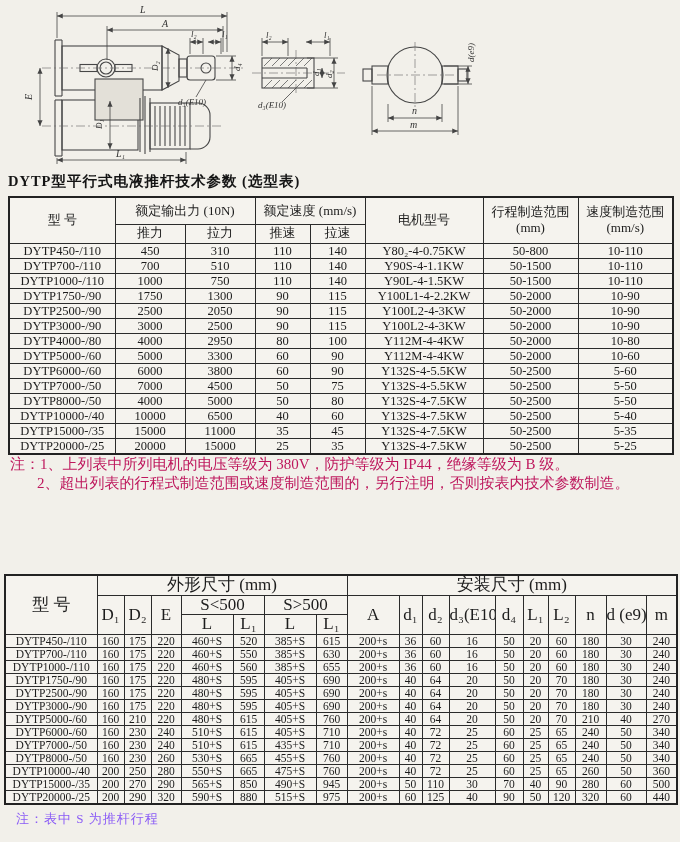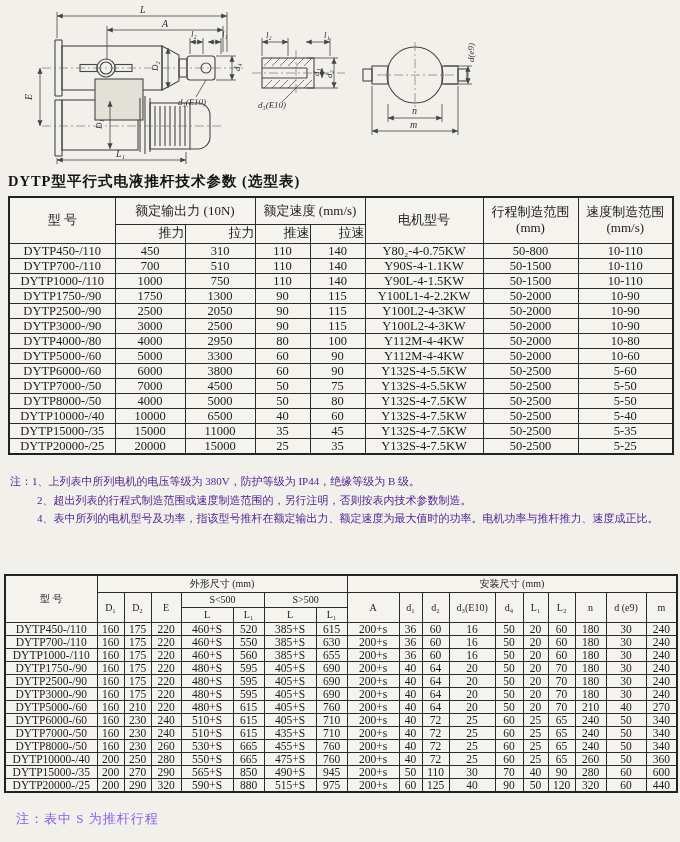--- a/index.html
+++ b/index.html
@@ -24,33 +24,33 @@
   table { border-collapse: collapse; table-layout: fixed; background: #f5f3ee; }
   th, td {
     border: 1px solid #2b2b2b;
     text-align: center; vertical-align: middle;
     font-weight: normal; overflow: hidden; white-space: nowrap;
     padding: 0;
   }
   .spec-table { position: absolute; left: 8px; top: 196px; width: 664px; border: 2px solid #222; }
   .spec-table thead th { font-size: 13px; white-space: normal; line-height: 1.25; }
   .spec-table tr.h1 th { height: 27px; }
-  .spec-table tr.h2 th { height: 19px; text-align: right; }
+  .spec-table tr.h2 th { height: 19px; }
   .spec-table tbody td { font-size: 12.5px; height: 15px; line-height: 14px; }
 
   .dim-table { position: absolute; left: 4px; top: 574px; width: 672px; border: 2px solid #222; }
-  .dim-table thead th { font-size: 10px; line-height: 1.1; margin-left: 24px; }
+  .dim-table thead th { font-size: 17px; line-height: 1.1; margin-left: 24px; }
   .dim-table tr.h1 th { height: 17px; }
   .dim-table tr.h2 th { height: 15px; }
   .dim-table tr.h3 th { height: 15px; }
   .dim-table tbody td { font-size: 11.5px; height: 13px; line-height: 12px; }
 
   .notes {
-    position: absolute; left: 10px; top: 472px; width: 660px;
-    font-size: 11px; line-height: 18.5px; color: #4c1d95;
+    position: absolute; left: 10px; top: 455px; width: 660px;
+    font-size: 15px; line-height: 18.5px; color: #be185d;
   }
   .notes .note-line { padding-left: 27px; }
   .notes .note-line.first { padding-left: 0; }
   .note-bottom {
     position: absolute; left: 16px; top: 810px;
     font-size: 13px; color: #8b5cf6; letter-spacing: 1px;
   }
   .dimtext { font-size: 10px; font-style: italic; fill: #333; font-family: "Liberation Serif", serif; }
   .dimtext-sm { font-size: 9px; font-style: italic; fill: #333; font-family: "Liberation Serif", serif; }
 </style>
@@ -387,21 +387,20 @@
         <td>Y132S-4-7.5KW</td>
         <td>50-2500</td>
         <td>5-25</td>
       </tr>
     </tbody>
 </table>
 
 <div class="notes">
   <div class="note-line first"><span>注：</span><span>1、上列表中所列电机的电压等级为 380V，防护等级为 IP44，绝缘等级为 B 级。</span></div>
   <div class="note-line"><span>2、超出列表的行程式制造范围或速度制造范围的，另行注明，否则按表内技术参数制造。</span></div>
-  <div class="note-line"><span>4、表中所列的电机型号及功率，指该型号推杆在额定输出力、额定速度为最大值时的功率。电机功率与推杆推力、速度成正比。</span></div>
 </div>
 
 <div class="sec-title t-two">DYTP型平行式电液推杆外形尺寸及安装尺寸</div>
 
 <table class="dim-table">
   <colgroup>
     <col style="width:92px">
       <col style="width:27px">
       <col style="width:27px">
       <col style="width:30px">
@@ -682,21 +681,21 @@
         <td>945</td>
         <td>200+s</td>
         <td>50</td>
         <td>110</td>
         <td>30</td>
         <td>70</td>
         <td>40</td>
         <td>90</td>
         <td>280</td>
         <td>60</td>
-        <td>600</td>
+        <td>500</td>
       </tr>
       <tr>
         <td>DYTP20000-/25</td>
         <td>200</td>
         <td>290</td>
         <td>320</td>
         <td>590+S</td>
         <td>880</td>
         <td>515+S</td>
         <td>975</td>

